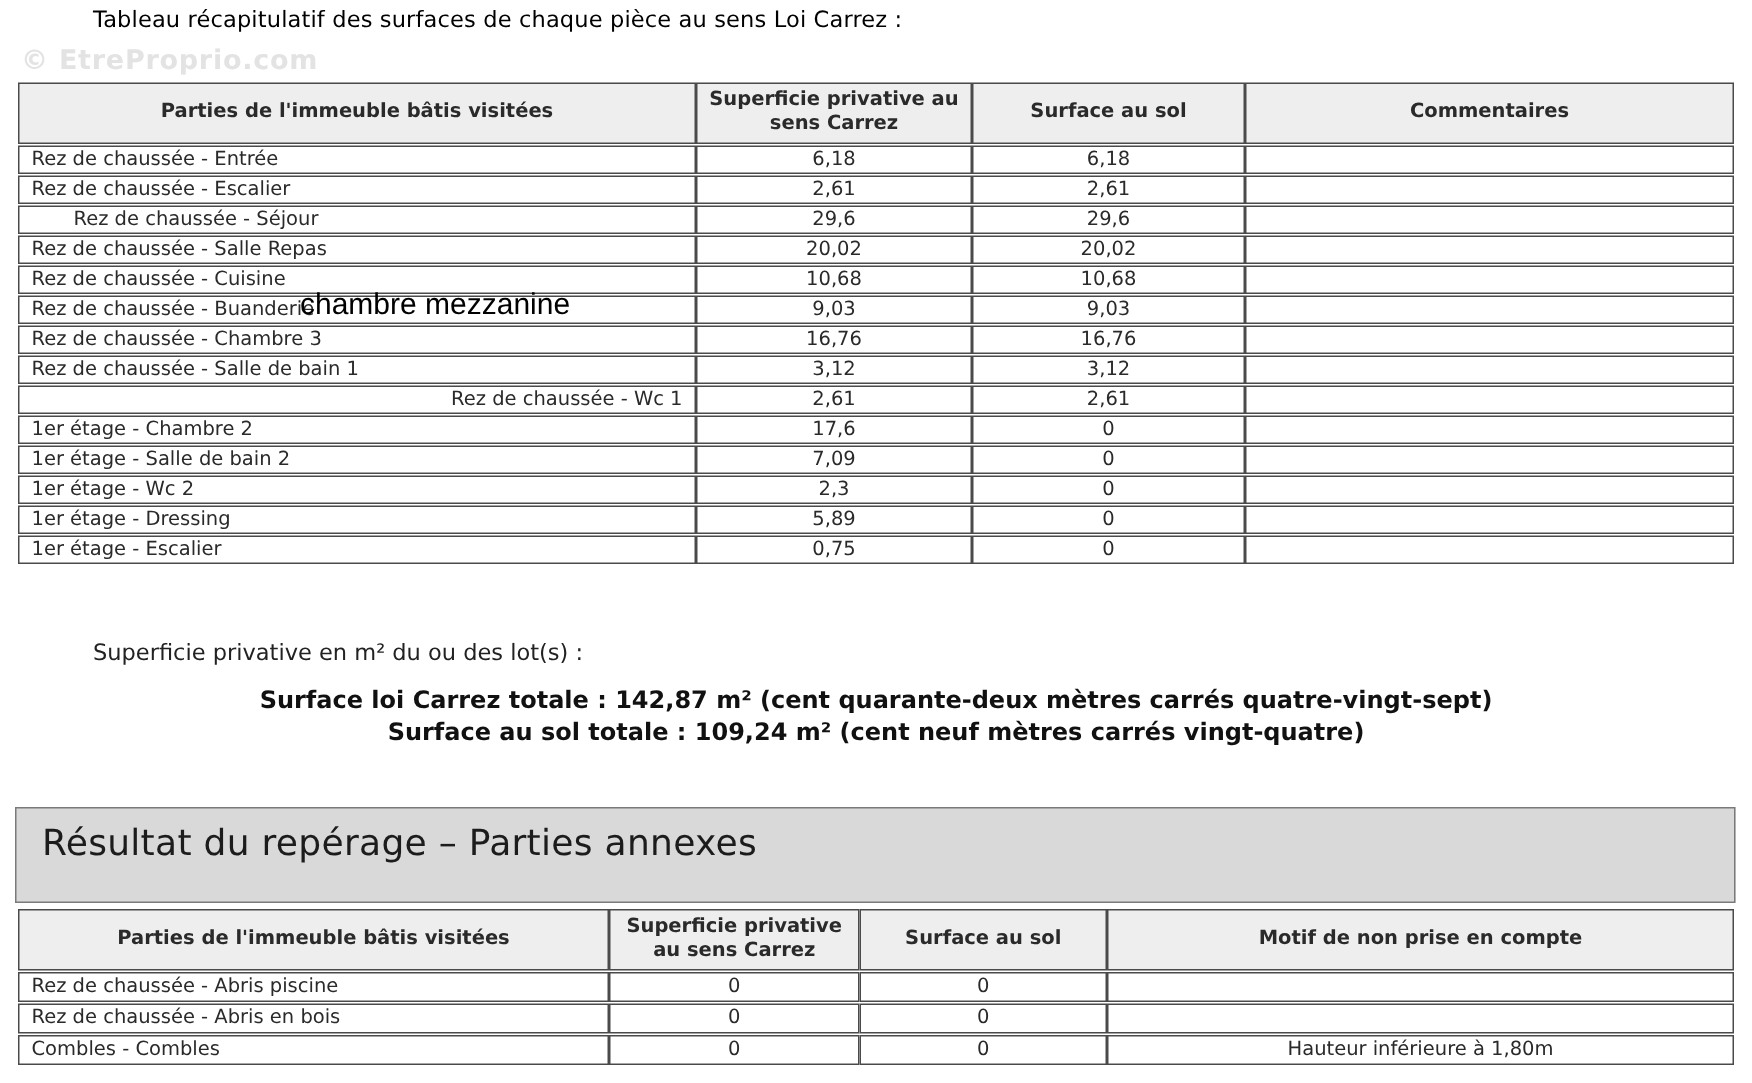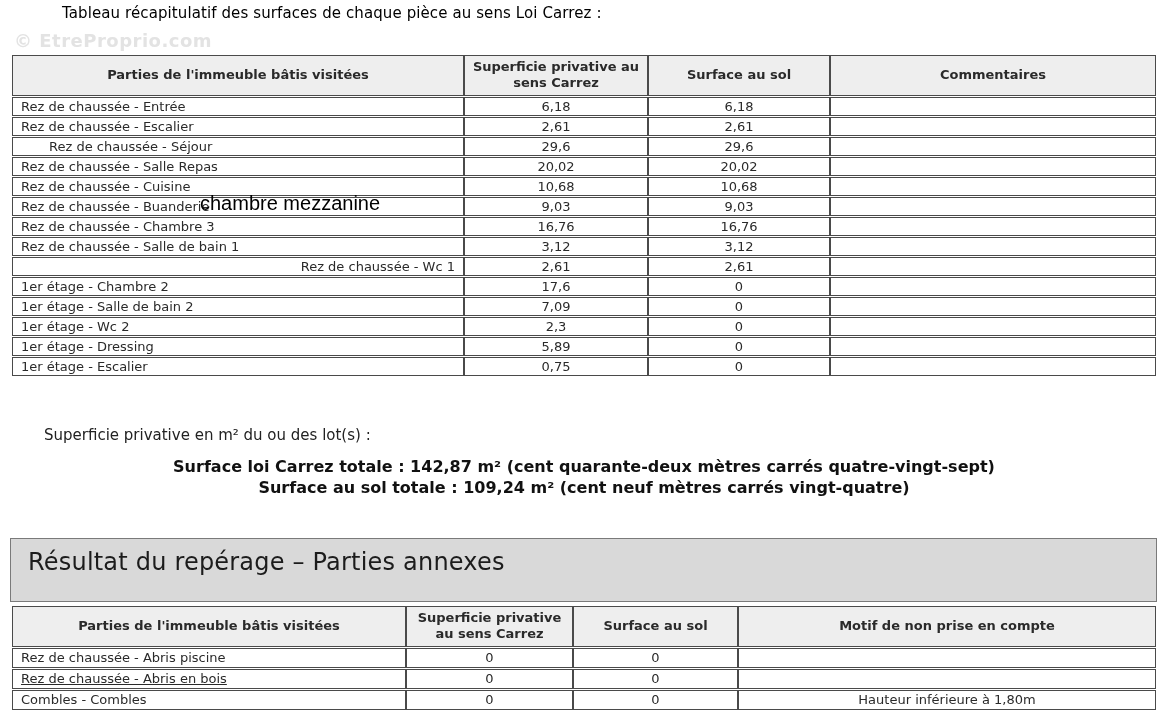--- a/index.html
+++ b/index.html
@@ -65,21 +65,21 @@
   #annex-table td { height: 20px; }
 
   .annotation {
     position: absolute; left: 200px; top: 192px;
     font-family: "Liberation Sans", sans-serif;
     font-size: 20px; color: #000;
     white-space: nowrap;
   }
 
   .lots-line {
-    position: absolute; left: 44px; top: 426px;
+    position: absolute; left: 62px; top: 426px;
     font-size: 15px; color: #222;
   }
 
   .totals {
     position: absolute; left: 0; top: 456px; width: 1168px;
     text-align: center;
     font-weight: bold; font-size: 16px; color: #111;
     line-height: 21px;
   }
 
@@ -236,21 +236,21 @@
     </tr>
   </thead>
   <tbody>
       <tr>
         <td style="text-align: left;">Rez de chaussée - Abris piscine</td>
         <td style="text-align: center;">0</td>
         <td style="text-align: center;">0</td>
         <td style="text-align: center;"></td>
       </tr>
       <tr>
-        <td style="text-align: left; text-decoration: underline;">Rez de chaussée - Abris en bois</td>
+        <td style="text-align: left;">Rez de chaussée - Abris en bois</td>
         <td style="text-align: center;">0</td>
         <td style="text-align: center;">0</td>
         <td style="text-align: center;"></td>
       </tr>
       <tr>
         <td style="text-align: left;">Combles - Combles</td>
         <td style="text-align: center;">0</td>
         <td style="text-align: center;">0</td>
         <td style="text-align: center;">Hauteur inférieure à 1,80m</td>
       </tr>

